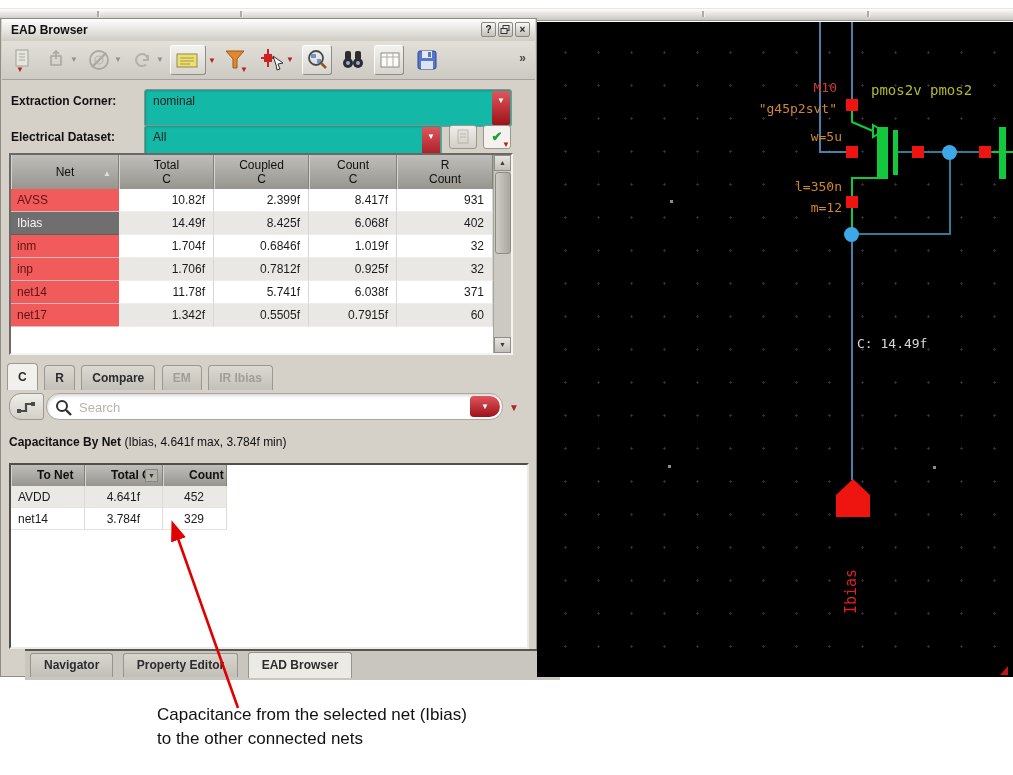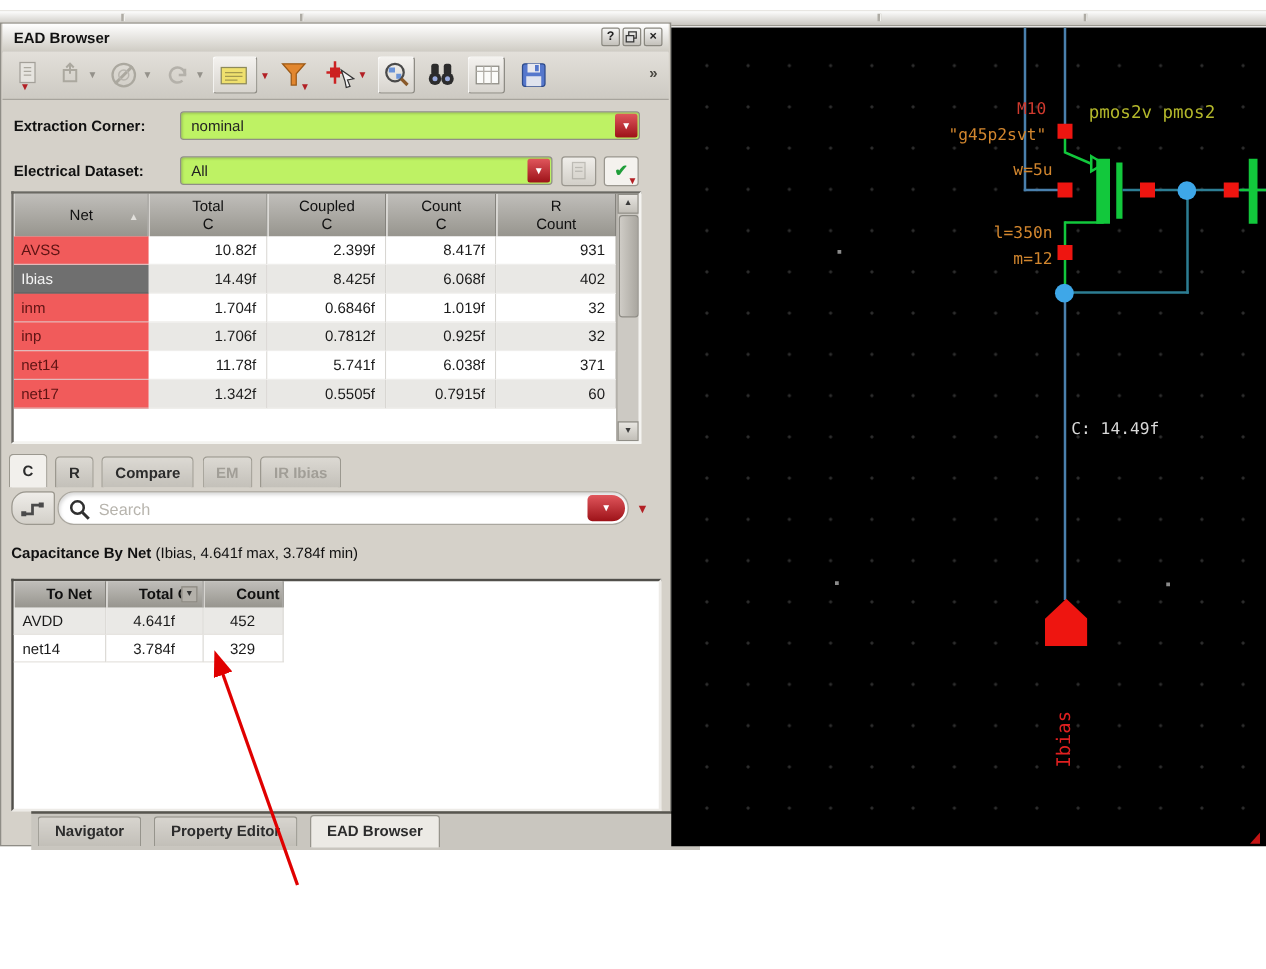--- a/index.html
+++ b/index.html
@@ -27,21 +27,21 @@
   .tbtn{position:absolute;top:4px;width:30px;height:30px;}
   .tbtn svg{position:absolute;left:3px;top:3px;}
   .raised{background:linear-gradient(#f4f2ef,#d7d4ce);border:1px solid;border-color:#fcfcfb #8e8c85 #8e8c85 #fcfcfb;border-radius:3px;box-sizing:border-box;}
   .caret{position:absolute;font-size:8px;line-height:8px;}
   .caret.red{color:#b32025;}
   .caret.gry{color:#94918a;}
   .ovf{position:absolute;top:10px;font-size:12px;font-weight:bold;color:#4a4842;letter-spacing:-1px;}
 
   
   .flabel{position:absolute;font-size:12px;font-weight:bold;color:#111;}
-  .combo{position:absolute;height:23px;background:#bef264;border:1px solid #908e87;border-radius:3px;
+  .combo{position:absolute;height:38px;background:#14b8a6;border:1px solid #908e87;border-radius:3px;
     box-shadow:inset 1px 1px 2px rgba(0,0,0,0.18);box-sizing:border-box;}
   .combo .val{position:absolute;left:8px;top:4px;font-size:12px;color:#222;}
   .rbtn{position:absolute;right:1px;top:1px;bottom:1px;width:18px;border-radius:2px;
     background:linear-gradient(#e0565c,#9d1218);color:#fff;font-size:8px;text-align:center;line-height:19px;}
   .sqbtn{position:absolute;width:28px;height:24px;border-radius:3px;box-sizing:border-box;
     background:linear-gradient(#f0eeea,#d2cfc8);border:1px solid #9a978f;text-align:center;}
 
   
   .t1{position:absolute;left:8px;top:134px;width:504px;height:202px;background:#fff;
     border:2px solid;border-color:#6b6963 #f4f3f0 #f4f3f0 #6b6963;box-sizing:border-box;overflow:hidden;}
@@ -452,13 +452,15 @@
 <svg class="arrowsvg" width="130" height="215">
   <defs>
     <marker id="ah" markerWidth="9" markerHeight="9" refX="4" refY="3" orient="auto">
       <path d="M0,0 L8,3 L0,6 z" fill="#e00000"></path>
     </marker>
   </defs>
   <line x1="98" y1="200" x2="35" y2="22" stroke="#e00000" stroke-width="2.6" marker-end="url(#ah)"></line>
 </svg>
 
 <div class="caption">
+  <div>Capacitance from the selected net (Ibias)</div>
+  <div>to the other connected nets</div>
 </div>
 
 </body></html>

